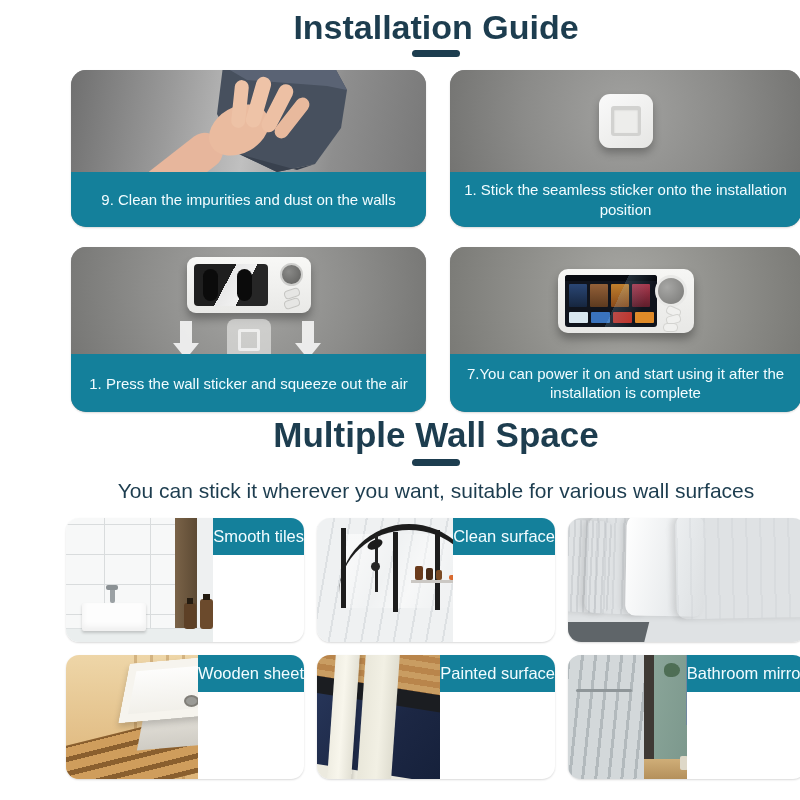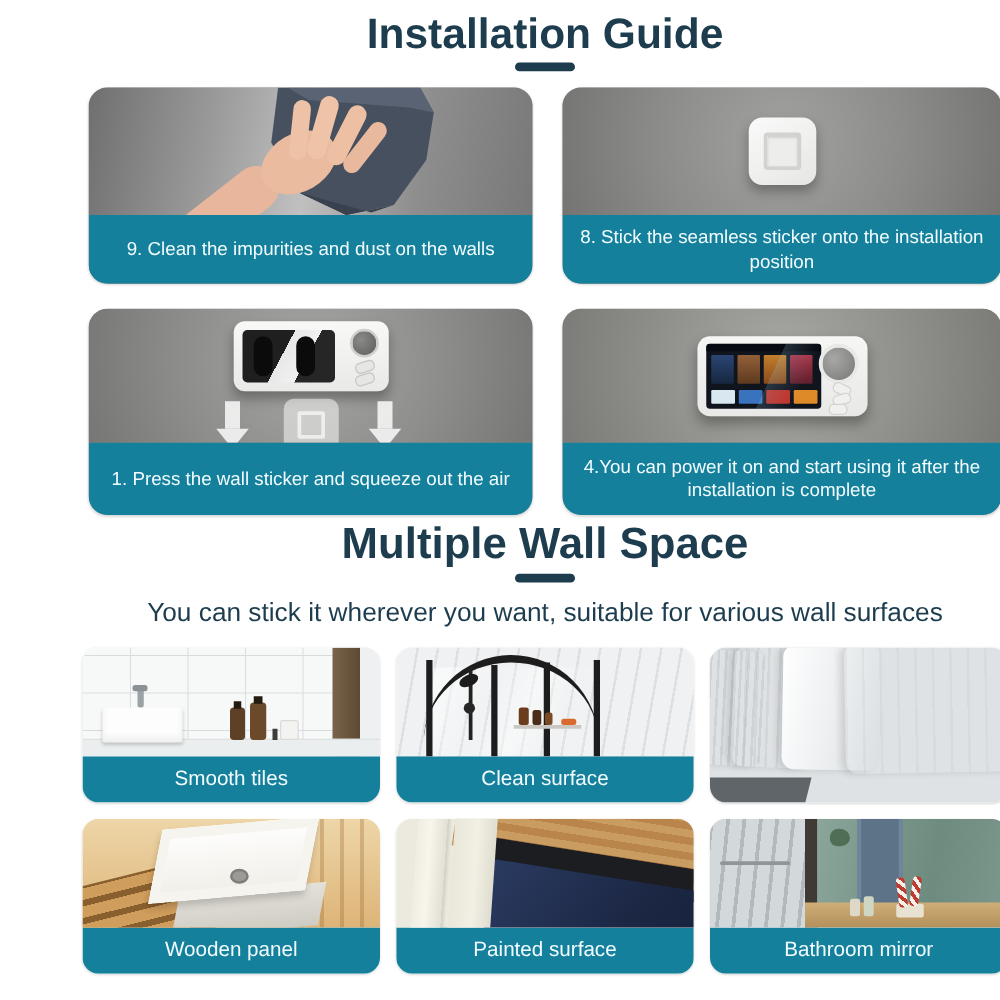--- a/index.html
+++ b/index.html
@@ -72,21 +72,21 @@
         background:radial-gradient(circle at 35% 35%,#a7a7a5,#787876);border:3px solid #e9e9e7;}
   .dev4 .btn{position:absolute;right:13px;width:13px;height:7px;border-radius:4px;
         background:#f0f0ee;border:1px solid #d3d3d0;}
   .dev4 .b1{top:38px;transform:rotate(24deg);} .dev4 .b2{top:46px;transform:rotate(-16deg);}
   .dev4 .b3{top:54px;right:16px;}
   
   .svg1{position:absolute;left:56px;top:0;width:250px;height:110px;}
   
   .tiles-grid{display:grid;grid-template-columns:repeat(3,238px);column-gap:13px;row-gap:13px;
               width:740px;margin:15px 0 0 30px;}
-  .tile{height:124px;border-radius:13px;overflow:hidden;display:flex;flex-direction:column;
+  .tile{height:124px;border-radius:13px;overflow:hidden;display:flex;
         box-shadow:0 1px 2px rgba(0,0,0,.15);}
   .tscene{position:relative;flex:1;overflow:hidden;}
   .tcap{background:#14809b;color:#f2fcff;height:37px;display:flex;align-items:center;justify-content:center;
         font-size:16.5px;}
   
   .ts1{background:#f7f8f8;
        background-image:linear-gradient(#d9dcdd 1px,transparent 1px),linear-gradient(90deg,#d9dcdd 1px,transparent 1px);
        background-size:46px 30px;background-position:-8px 6px;}
   .ts1 .wood{position:absolute;right:16px;top:0;width:22px;height:100%;background:linear-gradient(90deg,#7a6348,#5d4a34);}
   .ts1 .edge{position:absolute;right:0;top:0;width:16px;height:100%;background:#eef0f1;}
@@ -202,21 +202,21 @@
       </div>
       <div class="cap c1">9. Clean the impurities and dust on the walls</div>
     </div>
 
     <div class="panel h1">
       <div class="scene wall2">
         <div class="sticker">
           <div class="inner"></div>
         </div>
       </div>
-      <div class="cap c1">8. Stick the seamless sticker onto the installation position</div>
+      <div class="cap c1">1. Stick the seamless sticker onto the installation position</div>
     </div>
 
     <div class="panel h2">
       <div class="scene wall3">
         <div class="dev3">
           <div class="win"></div>
           <div class="win slotwrap" style="background:none;">
             <div class="slot s1"></div>
             <div class="slot s2"></div>
           </div>
@@ -253,21 +253,21 @@
             <div class="tile t3"></div>
             <div class="tile t4"></div>
             <div class="glare"></div>
           </div>
           <div class="spk"></div>
           <div class="btn b1"></div>
           <div class="btn b2"></div>
           <div class="btn b3"></div>
         </div>
       </div>
-      <div class="cap c2">4.You can power it on and start using it after the installation is complete</div>
+      <div class="cap c2">7.You can power it on and start using it after the installation is complete</div>
     </div>
   </div>
 
   <div class="sec-title title-2">Multiple Wall Space</div>
   <div class="title-dash"></div>
   <div class="subtitle">You can stick it wherever you want, suitable for various wall surfaces</div>
 
   <div class="tiles-grid">
 
     <div class="tile">
@@ -319,21 +319,21 @@
     </div>
 
     <div class="tile">
       <div class="tscene ts4">
         <div class="slatsR"></div>
         <div class="duck"></div>
         <div class="basinFront"></div>
         <div class="basinTop"></div>
         <div class="drain"></div>
       </div>
-      <div class="tcap">Wooden panel</div>
+      <div class="tcap">Wooden sheet</div>
     </div>
 
     <div class="tile">
       <div class="tscene ts6">
         <div class="wood"></div>
         <div class="blackband"></div>
         <div class="navy"></div>
         <div class="molding1"></div>
         <div class="molding2"></div>
       </div>

